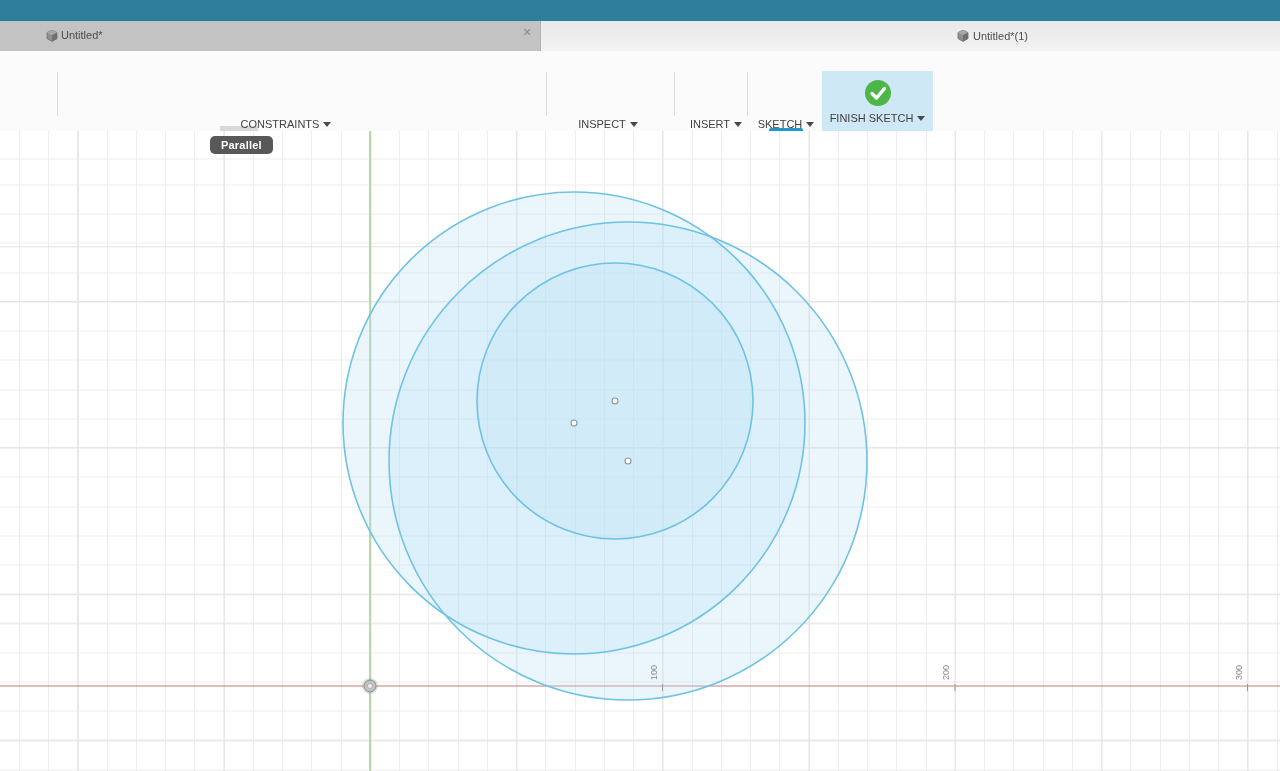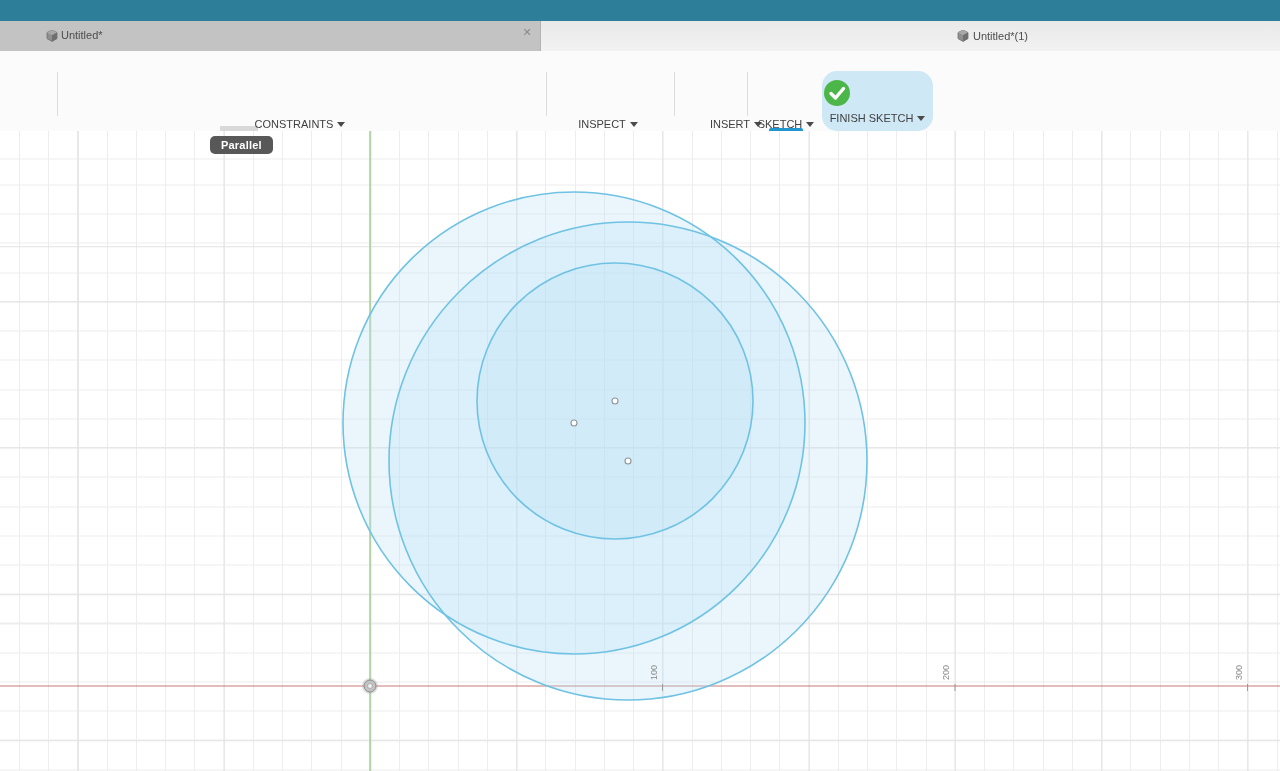--- a/index.html
+++ b/index.html
@@ -25,21 +25,21 @@
   .tool{position:absolute;top:75px;width:38px;height:38px;display:flex;align-items:center;
         justify-content:center;cursor:pointer;}
   .tool.selected{background:#d9d9d9;}
   .tb-divider{position:absolute;top:21px;width:1px;height:44px;background:#dcdcdc;}
   .group-label{position:absolute;top:66px;height:14px;display:flex;align-items:center;
         justify-content:center;font-size:11px;color:#3f3f3f;cursor:pointer;}
   .group-label .lbl{margin-right:4px;}
   .caret{width:0;height:0;border-left:4px solid transparent;border-right:4px solid transparent;
         border-top:5px solid #4a4a4a;display:inline-block;}
   .finish-block{position:absolute;left:822px;top:20px;width:111px;height:60px;background:#cfe8f6;
-        display:flex;flex-direction:column;cursor:pointer;border-radius:15px;}
+        display:flex;flex-direction:column;align-items:center;cursor:pointer;}
   .finish-block .group-label{position:static;margin-top:3px;}
   .edge-icon{position:absolute;left:0;top:82px;width:12px;height:22px;overflow:hidden;}
 
   
   .canvas{position:absolute;left:0;top:131px;width:1280px;height:640px;background:#ffffff;cursor:crosshair;}
   .canvas svg{position:absolute;left:0;top:0;}
 
   
   .tooltip{position:absolute;left:210px;top:136px;height:18px;background:#585858;
         border-radius:5px;color:#fff;font-size:11px;font-weight:bold;line-height:18px;
@@ -244,29 +244,29 @@
       <svg style="margin-top:7px" width="30" height="30" viewBox="0 0 30 30">
         <circle cx="15" cy="15" r="13" fill="#4cb748"></circle>
         <path d="M9 15.5 L13.5 20 L21.5 10.5" fill="none" stroke="#fff" stroke-width="3.4" stroke-linecap="round" stroke-linejoin="round"></path>
       </svg>
       <div class="group-label">
         <span class="lbl">FINISH SKETCH</span>
         <span class="caret"></span>
       </div>
     </div>
 
-    <div class="group-label" style="left:230px;width:140px;">
+    <div class="group-label" style="left:216px;width:140px;">
       <span class="lbl">CONSTRAINTS</span>
       <span class="caret"></span>
     </div>
     <div class="group-label" style="left:548px;width:120px;">
       <span class="lbl">INSPECT</span>
       <span class="caret"></span>
     </div>
-    <div class="group-label" style="left:686px;width:100px;">
+    <div class="group-label" style="left:666px;width:100px;">
       <span class="lbl">INSERT</span>
       <span class="caret"></span>
     </div>
     <div class="group-label" style="left:736px;width:100px;">
       <span class="lbl">SKETCH</span>
       <span class="caret"></span>
     </div>
   </div>
 
   <div class="canvas" id="sketch-canvas" style="background-color: rgb(255, 255, 255); background-image: repeating-linear-gradient(90deg, rgb(226, 226, 226) 0px, rgb(226, 226, 226) 1px, transparent 1px, transparent 146.25px), repeating-linear-gradient(0deg, rgb(226, 226, 226) 0px, rgb(226, 226, 226) 1px, transparent 1px, transparent 146.25px), repeating-linear-gradient(90deg, rgb(237, 237, 237) 0px, rgb(237, 237, 237) 1px, transparent 1px, transparent 29.25px), repeating-linear-gradient(0deg, rgb(237, 237, 237) 0px, rgb(237, 237, 237) 1px, transparent 1px, transparent 29.25px); background-position: 77.5px 0px, 0px 116.25px, 19px 0px, 0px 28.5px;">

